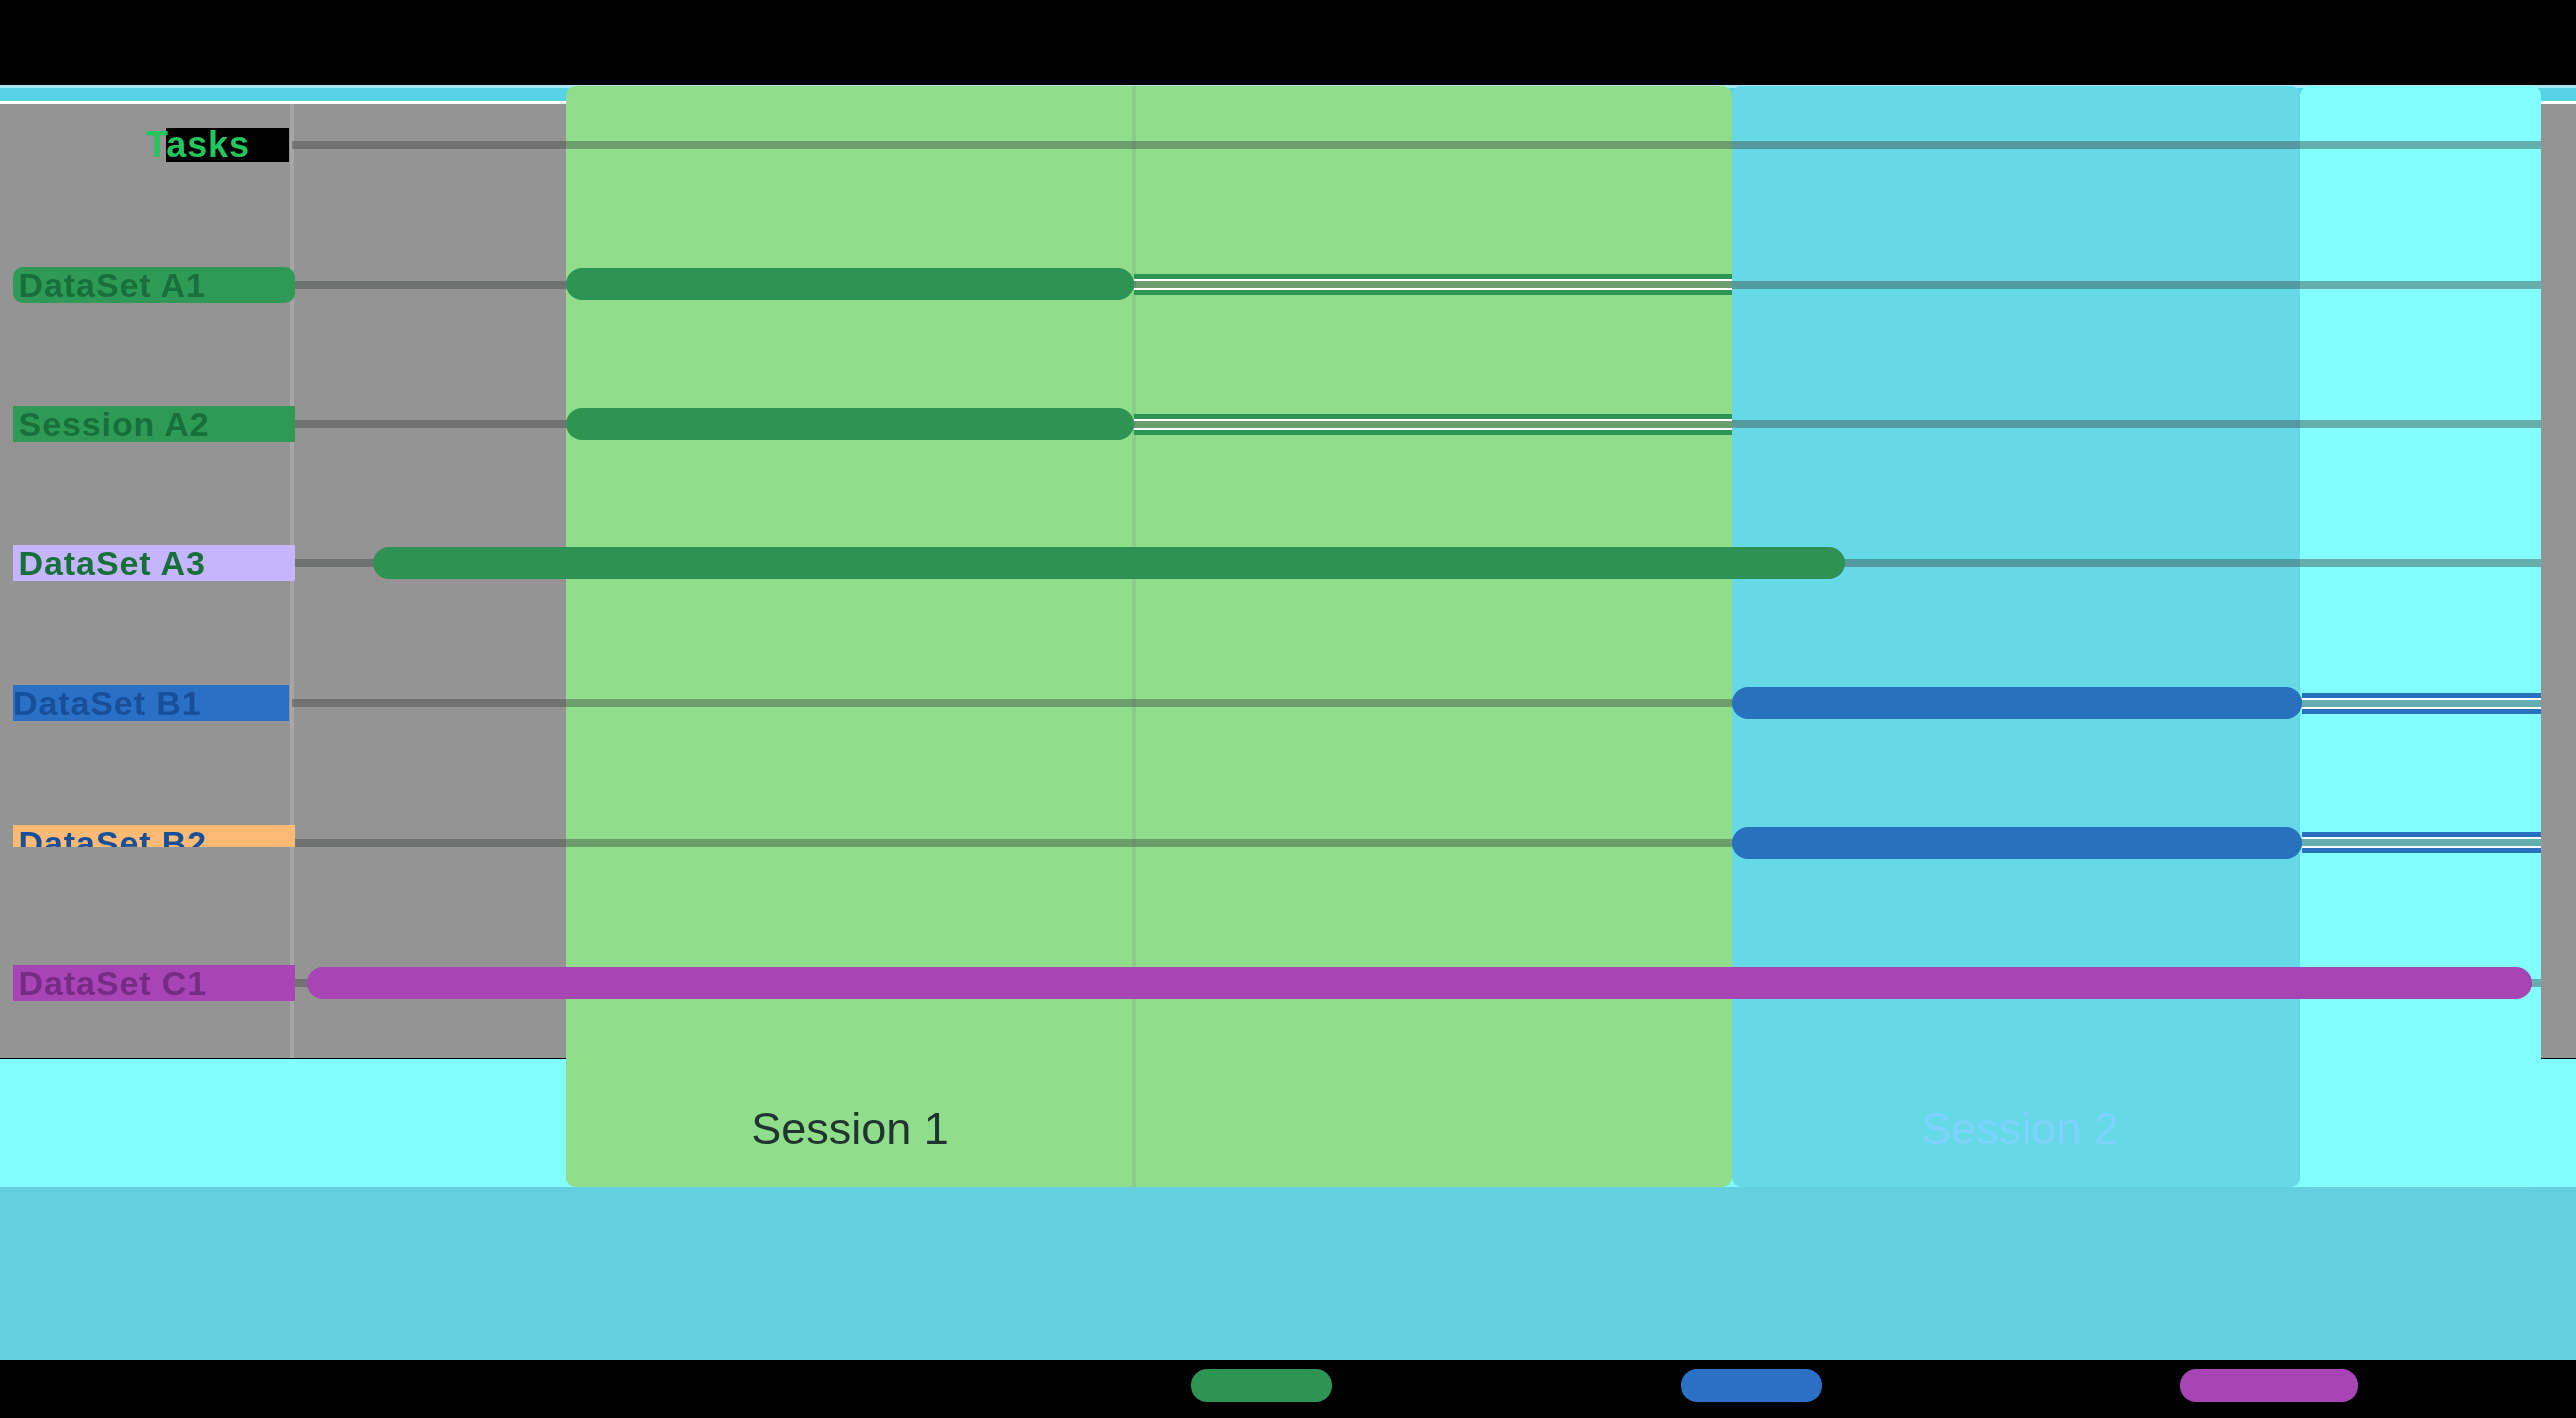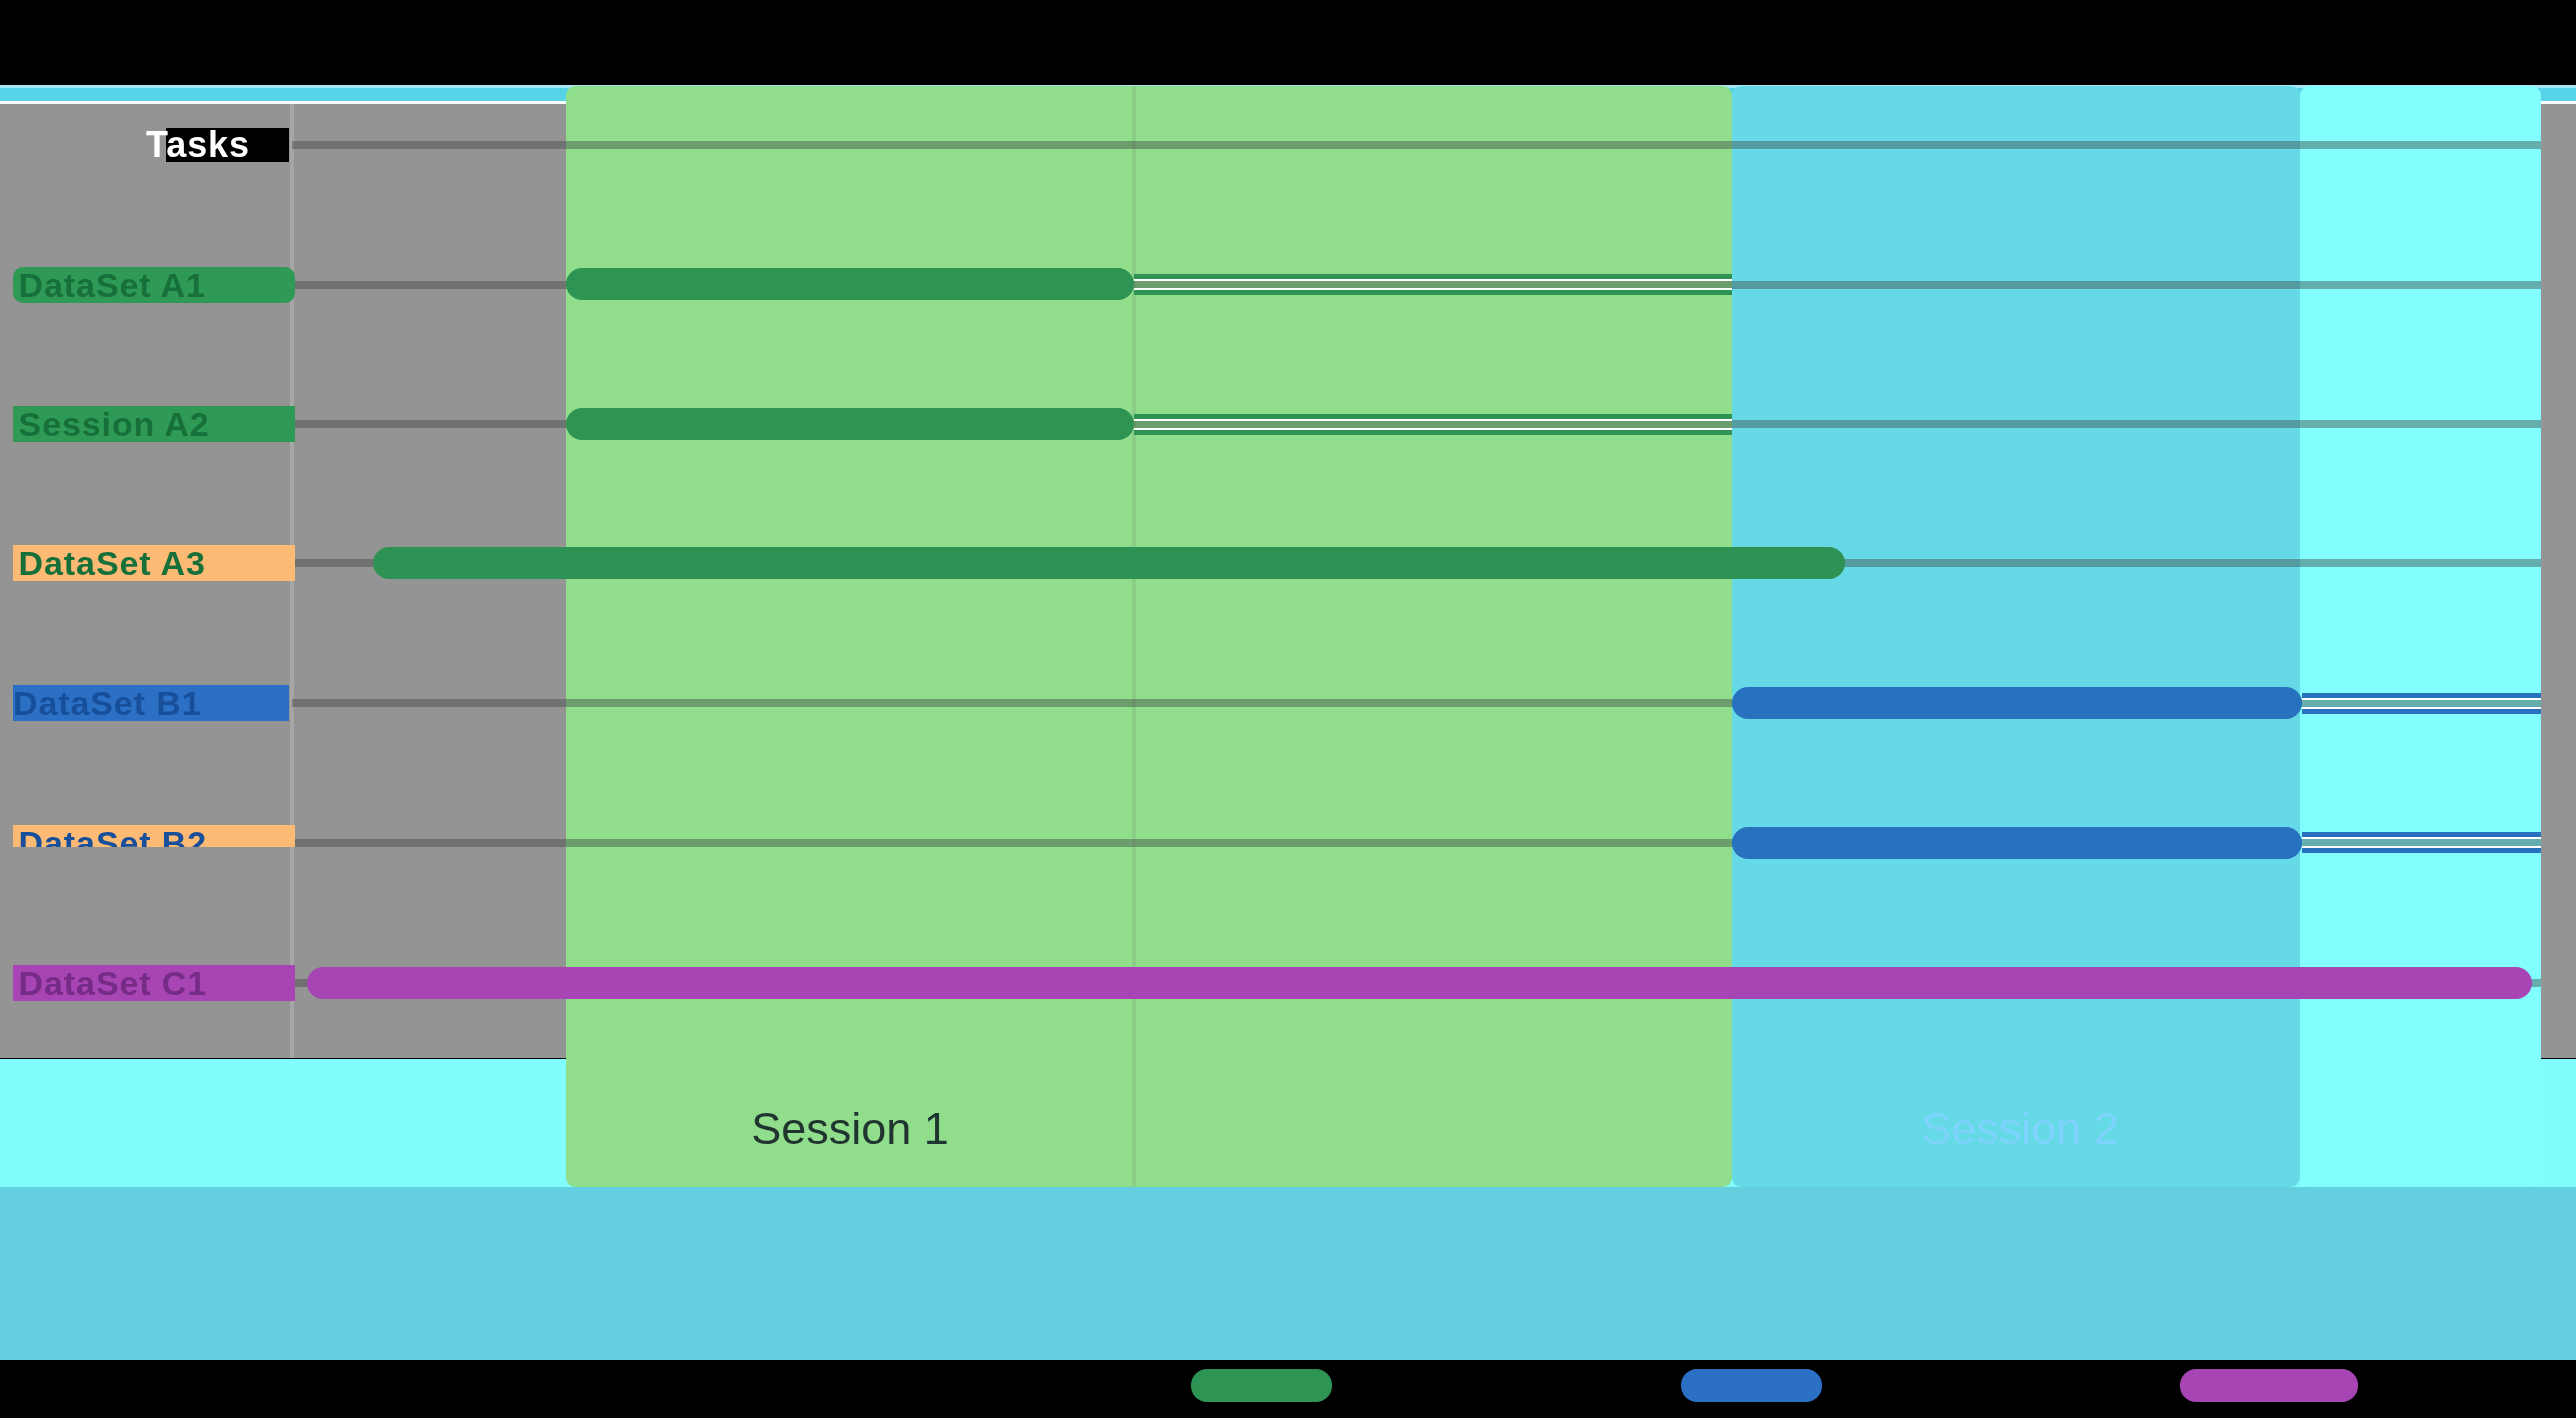--- a/index.html
+++ b/index.html
@@ -58,24 +58,24 @@
       <div class="bar-outline" style="left: 1134px; width: 598px; top: 414px; height: 20.6px; background: linear-gradient(rgb(46, 148, 84) 0px, rgb(46, 148, 84) 4.7px, rgb(255, 255, 255) 4.7px, rgb(255, 255, 255) 6.6px, rgba(0, 0, 0, 0) 6.6px, rgba(0, 0, 0, 0) 14px, rgb(255, 255, 255) 14px, rgb(255, 255, 255) 16px, rgb(46, 148, 84) 16px, rgb(46, 148, 84) 20.6px);"></div>
       <div class="bar" style="left: 373px; width: 1472px; top: 547px; height: 32px; background: rgb(46, 146, 84);"></div>
       <div class="bar" style="left: 1732px; width: 570px; top: 687px; height: 32px; background: rgb(40, 113, 190);"></div>
       <div class="bar-outline" style="left: 2302px; width: 239px; top: 693px; height: 20.6px; background: linear-gradient(rgb(40, 113, 190) 0px, rgb(40, 113, 190) 4.7px, rgb(255, 255, 255) 4.7px, rgb(255, 255, 255) 6.6px, rgba(0, 0, 0, 0) 6.6px, rgba(0, 0, 0, 0) 14px, rgb(255, 255, 255) 14px, rgb(255, 255, 255) 16px, rgb(40, 113, 190) 16px, rgb(40, 113, 190) 20.6px);"></div>
       <div class="bar" style="left: 1732px; width: 570px; top: 827px; height: 32px; background: rgb(40, 113, 190);"></div>
       <div class="bar-outline" style="left: 2302px; width: 239px; top: 832px; height: 20.6px; background: linear-gradient(rgb(40, 113, 190) 0px, rgb(40, 113, 190) 4.7px, rgb(255, 255, 255) 4.7px, rgb(255, 255, 255) 6.6px, rgba(0, 0, 0, 0) 6.6px, rgba(0, 0, 0, 0) 14px, rgb(255, 255, 255) 14px, rgb(255, 255, 255) 16px, rgb(40, 113, 190) 16px, rgb(40, 113, 190) 20.6px);"></div>
       <div class="bar" style="left: 307px; width: 2225px; top: 967px; height: 32px; background: rgb(166, 69, 179);"></div>
     </div>
   <div id="labels-layer" class="abs">
       <div class="abs" style="left: 166px; width: 123px; top: 128px; height: 34px; background: rgb(0, 0, 0);"></div>
-      <div class="row-label" style="left: 146px; top: 128px; line-height: 34px; color: #ffffff; font-size: 36px;">Tasks</div>
+      <div class="row-label" style="left: 146px; top: 128px; line-height: 34px; color: #22c55e; font-size: 36px;">Tasks</div>
       <div class="row-label" style="left: 13px; width: 276px; top: 267px; line-height: 36px; height: 36px; padding-left: 5.6px; background: rgb(46, 154, 85); color: rgb(23, 112, 58); border-radius: 10px;">DataSet A1</div>
       <div class="row-label" style="left: 13px; width: 276px; top: 406px; line-height: 36px; height: 36px; padding-left: 5.6px; background: rgb(46, 154, 85); color: rgb(23, 112, 58);">Session A2</div>
-      <div class="row-label" style="left: 13px; width: 276px; top: 545px; line-height: 36px; height: 36px; padding-left: 5.6px; background: #fdba74; color: rgb(23, 112, 58);">DataSet A3</div>
+      <div class="row-label" style="left: 13px; width: 276px; top: 545px; line-height: 36px; height: 36px; padding-left: 5.6px; background: #c4b5fd; color: rgb(23, 112, 58);">DataSet A3</div>
       <div class="row-label" style="left: 13px; width: 276px; top: 685px; line-height: 36px; height: 36px; padding-left: 0; background: rgb(43, 112, 197); color: rgb(23, 79, 155);">DataSet B1</div>
       <div class="row-label" style="left: 13px; width: 276px; top: 825px; line-height: 36px; height: 22px; padding-left: 5.6px; background: #fdba74; color: rgb(23, 79, 155);">DataSet B2</div>
       <div class="row-label" style="left: 13px; width: 276px; top: 965px; line-height: 36px; height: 36px; padding-left: 5.6px; background: rgb(166, 69, 179); color: rgb(118, 44, 134);">DataSet C1</div>
     </div>
   <div id="session-labels-layer" class="abs">
       <div class="session-label" style="left: 850px; top: 1103px; color: rgb(33, 53, 48);">Session 1</div>
       <div class="session-label" style="left: 2020px; top: 1103px; color: #7dd3fc;">Session 2</div>
     </div>
   <div id="legend-layer" class="abs">
       <div class="legend-pill" style="left: 1191px; width: 141px; top: 1369px; height: 33px; background: rgb(46, 148, 84);"></div>

